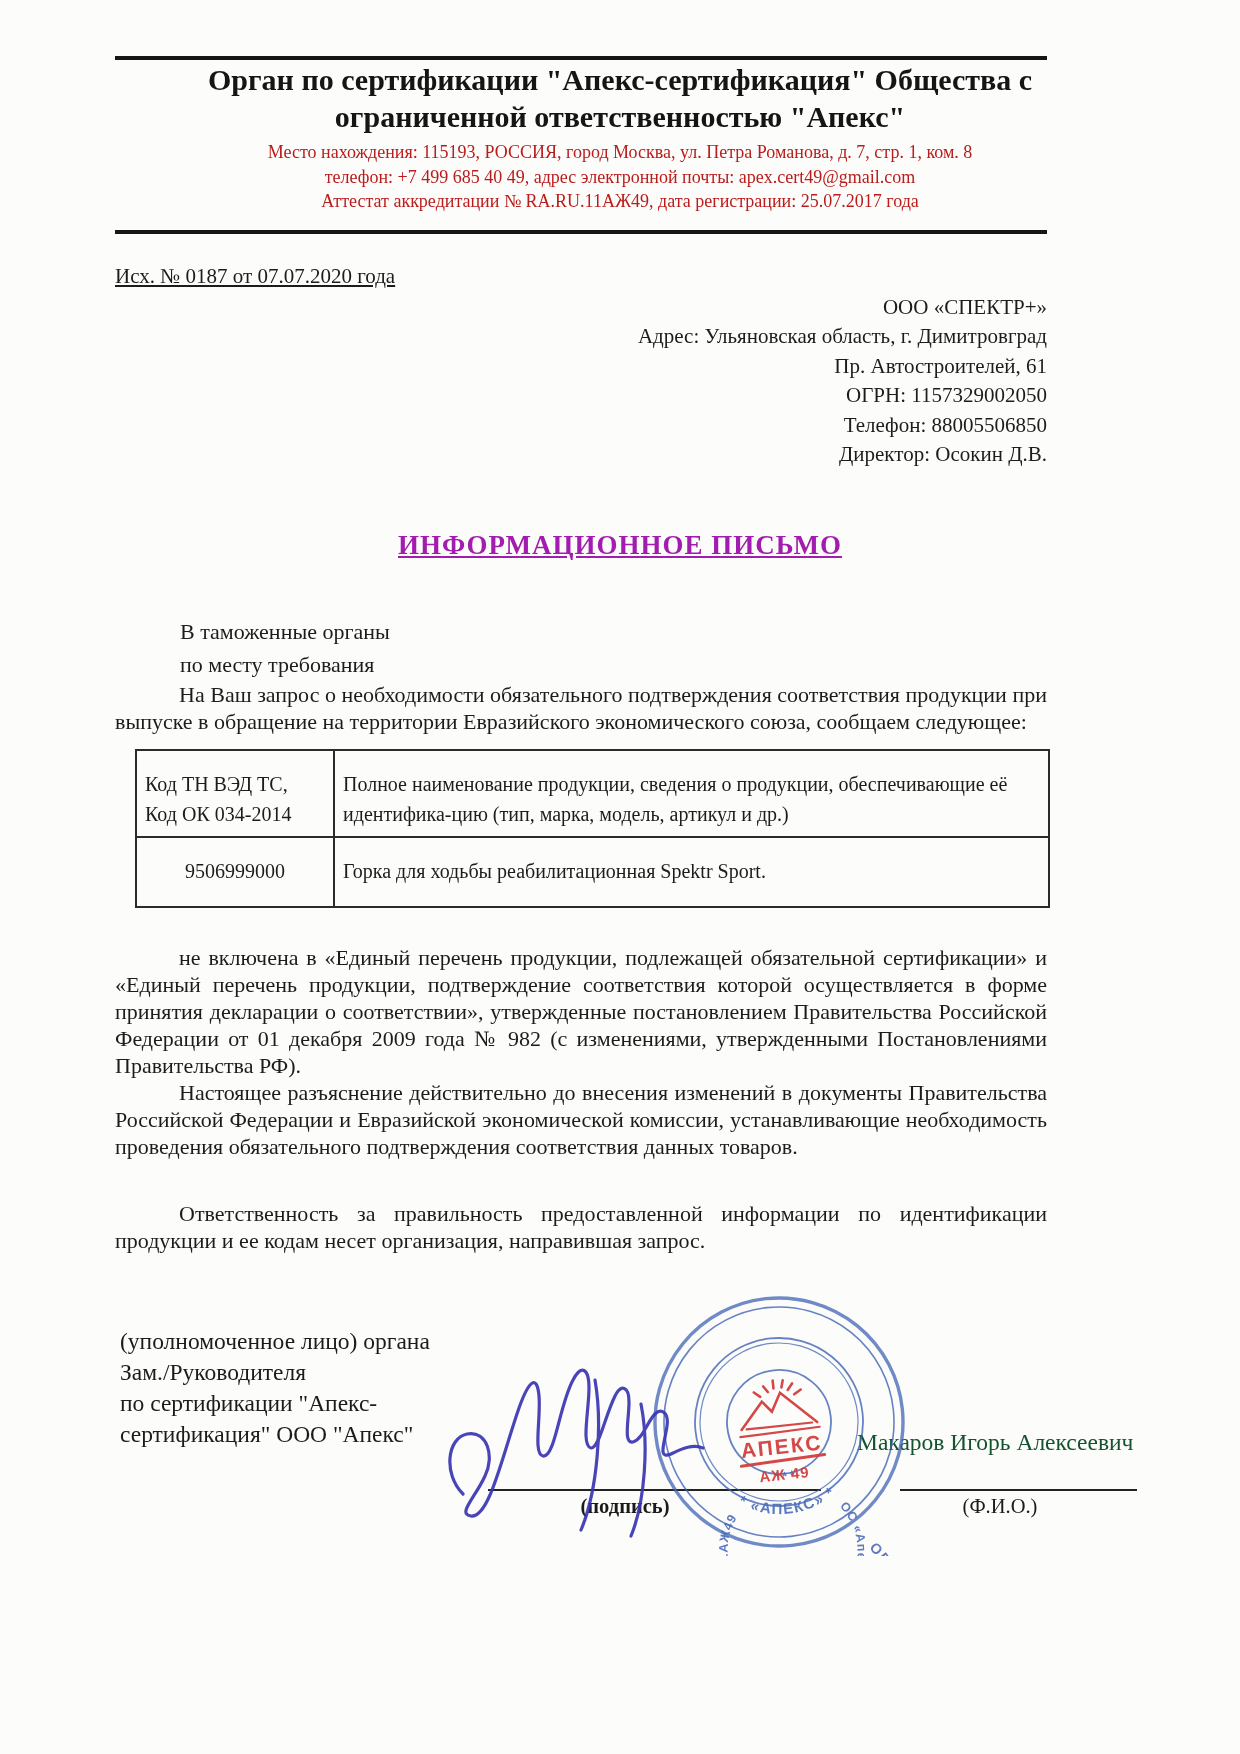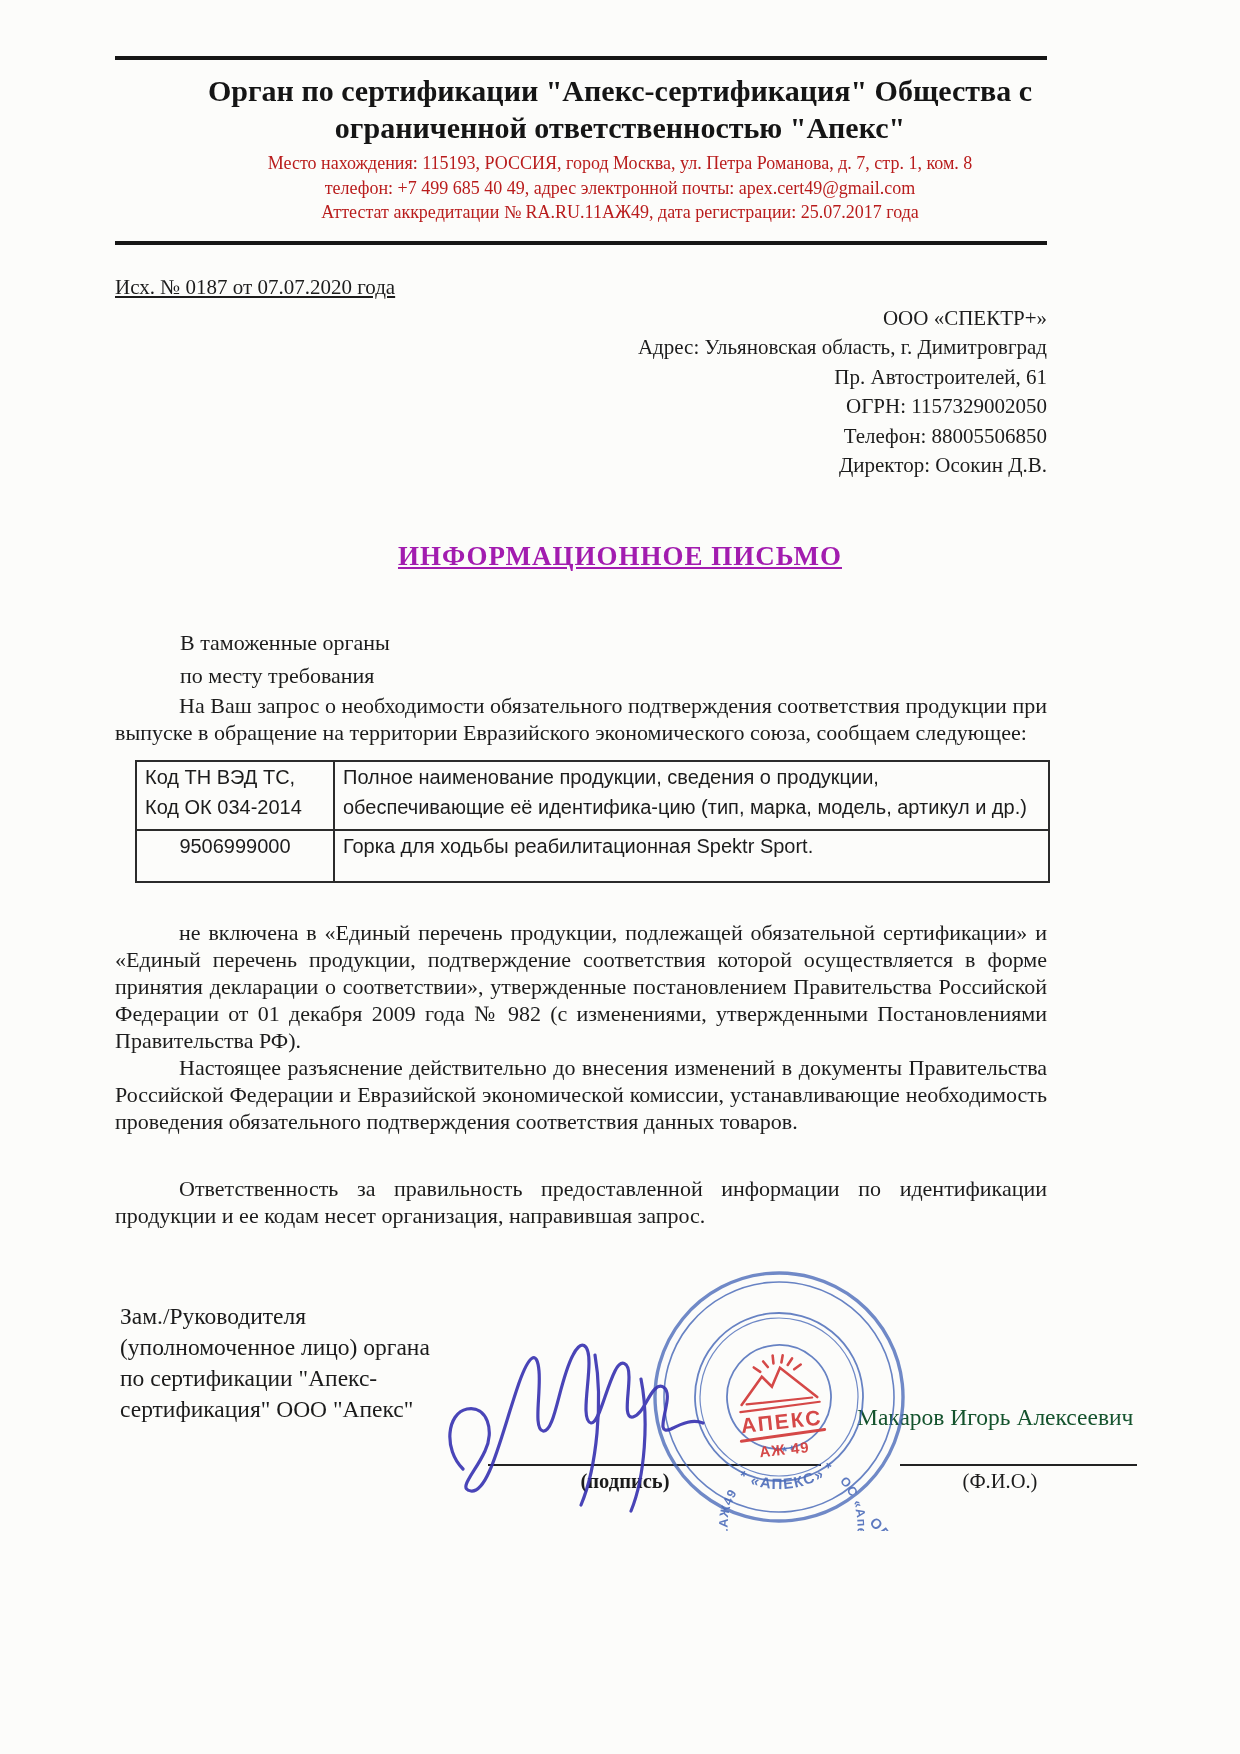--- a/index.html
+++ b/index.html
@@ -9,21 +9,21 @@
     margin:0 auto;
     background:#fcfcfa;
     color:#1c1c1c;
     font-family:"Liberation Serif","DejaVu Serif",serif;
     overflow:hidden;
   }
   .rule{height:4px;background:#161616;margin-left:115px;margin-right:193px;}
   .rule.top{margin-top:56px;}
   .rule.bottom{margin-top:7px;}
   .lh-title{
-    margin:12px 120px 0 120px;
+    margin:1px 120px 0 120px;
     text-align:center;
     font-size:30px;font-weight:bold;line-height:37px;
     color:#151515;
   }
   .lh-details{
     margin:5px 130px 16px 130px;
     text-align:center;
     font-size:18px;line-height:24.5px;
     color:#b91c1c;
   }
@@ -53,21 +53,21 @@
   .para.tight{margin-top:0;}
   .para.gap{margin-top:40px;}
   table.codes{
     border-collapse:collapse;
     margin:14px 0 0 135px;
     width:915px;
     font-family:"Liberation Sans","DejaVu Sans",sans-serif;
     font-size:20px;line-height:30px;
     table-layout:fixed;
   }
-  table.codes td{border:2px solid #2b2b2b;vertical-align:top;padding:0 8px 3px 8px;}
+  table.codes td{border:2px solid #2b2b2b;vertical-align:top;padding:18px 8px 3px 8px;font-family:Liberation Serif, serif;}
   td.c-code{width:180px;text-align:center;}
   td.c-head1{text-align:left;}
   tr.hdr td{height:64px;}
   tr.row td{height:47px;border-radius:6px;}
   .sig-area{position:relative;height:370px;margin-top:72px;}
   .sig-position{
     position:absolute;left:120px;top:0;
     font-size:23.5px;line-height:31px;color:#1b1b1b;
   }
   .sig-line{position:absolute;border-top:2px solid #222;height:0;}
@@ -139,22 +139,22 @@
     </tbody>
   </table>
 
   <div class="para" style="margin-top:36px;">не включена в «Единый перечень продукции, подлежащей обязательной сертификации» и «Единый перечень продукции, подтверждение соответствия которой осуществляется в форме принятия декларации о соответствии», утвержденные постановлением Правительства Российской Федерации от 01 декабря 2009 года № 982 (с изменениями, утвержденными Постановлениями Правительства РФ).</div>
   <div class="para tight">Настоящее разъяснение действительно до внесения изменений в документы Правительства Российской Федерации и Евразийской экономической комиссии, устанавливающие необходимость проведения обязательного подтверждения соответствия данных товаров.</div>
   <div class="para gap">Ответственность за правильность предоставленной информации по идентификации продукции и ее кодам несет организация, направившая запрос.</div>
 
   <div class="sig-area">
 
     <div class="sig-position">
+      <div>(уполномоченное лицо) органа</div>
       <div>Зам./Руководителя</div>
-      <div>(уполномоченное лицо) органа</div>
       <div>по сертификации "Апекс-</div>
       <div>сертификация" ООО "Апекс"</div>
     </div>
 
     <div class="sig-line left"></div>
     <div class="sig-line right"></div>
     <div class="sig-label podpis">(подпись)</div>
     <div class="sig-name">Макаров Игорь Алексеевич</div>
     <div class="sig-label fio">(Ф.И.О.)</div>
 

